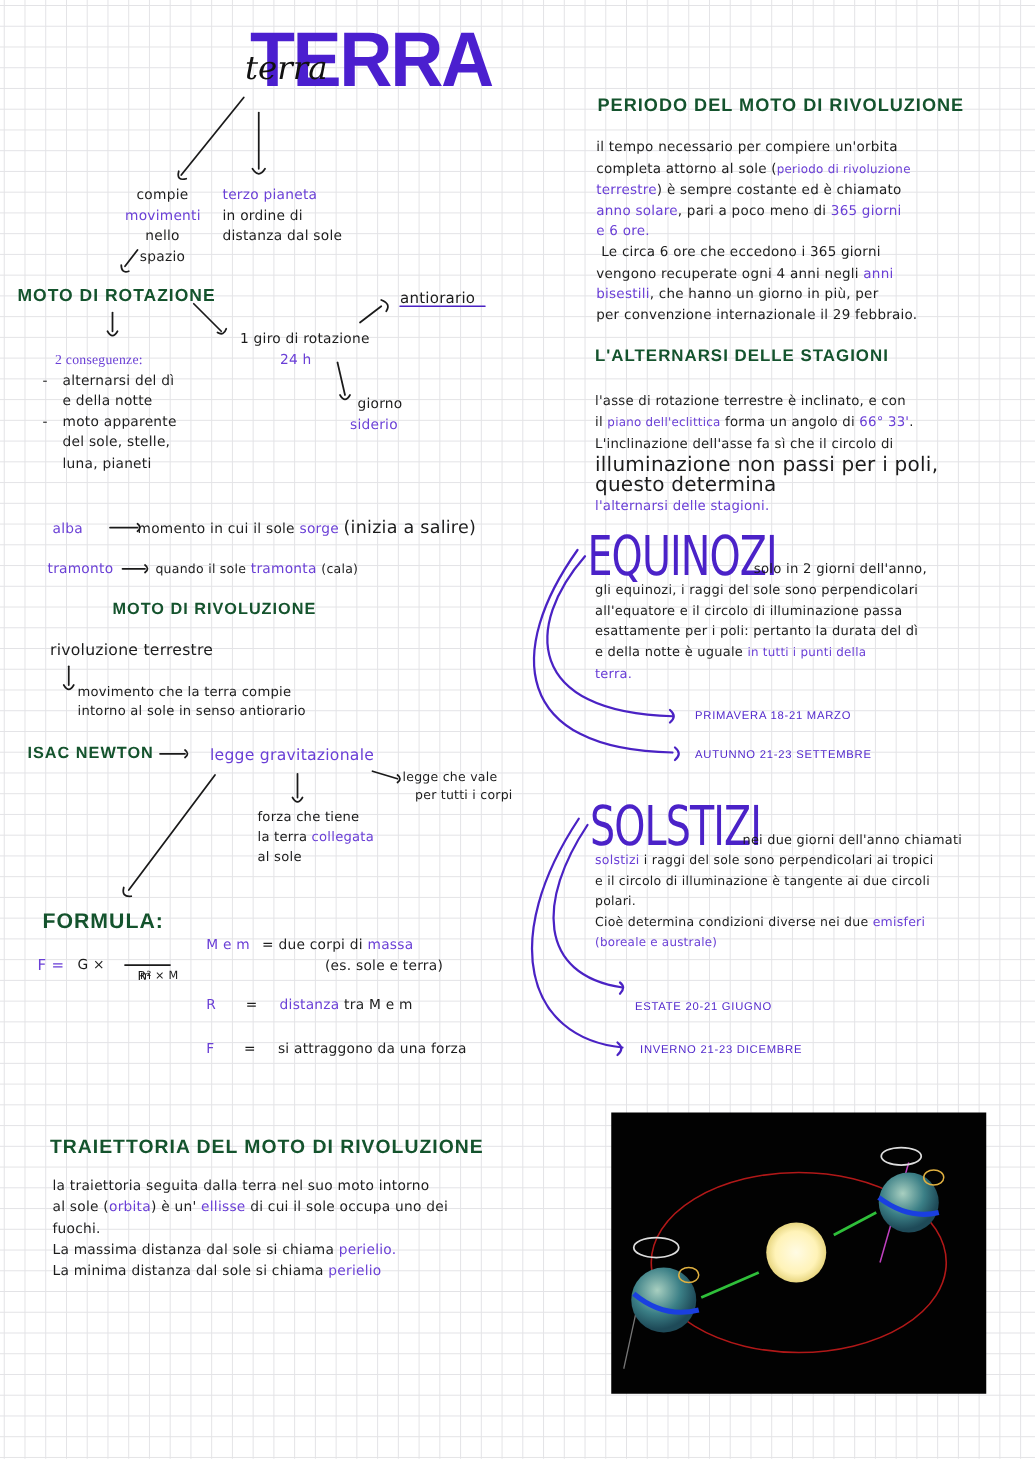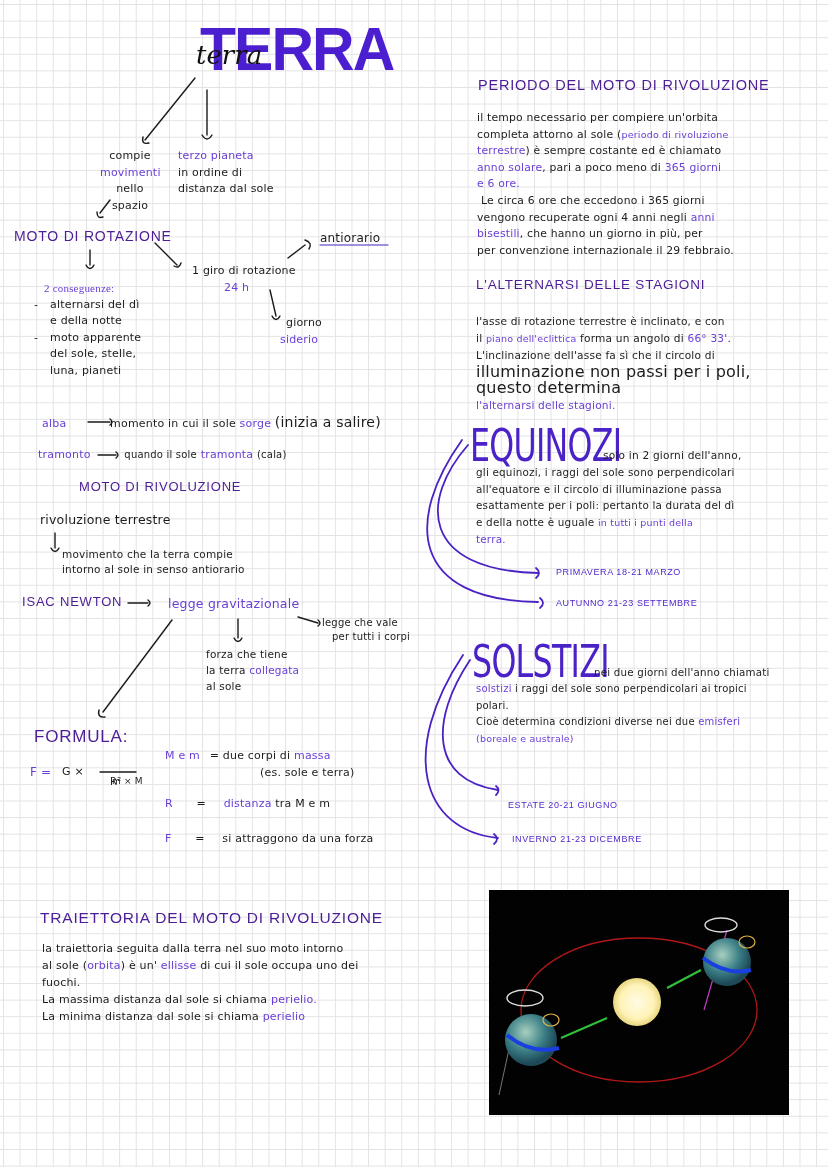--- a/index.html
+++ b/index.html
@@ -10,21 +10,21 @@
       linear-gradient(to right, #e3e3e6 1px, transparent 1px),
       linear-gradient(to bottom, #e3e3e6 1px, transparent 1px);
     background-size:16.6px 16.6px;
     background-position:3px 4px;
     font-family:"DejaVu Sans", sans-serif;
     color:#1a1a1a;
   }
   .abs { position:absolute; }
   .hw { font-family:"DejaVu Sans", sans-serif; font-size:11px; line-height:16.6px; color:#1c1c1c; letter-spacing:0.2px; }
   .hl { color:#6a3fd6; }
-  .head { font-family:"Liberation Sans", sans-serif; font-weight:normal; color:#4c1d95; letter-spacing:0.8px; text-transform:uppercase; }
+  .head { font-family:"Liberation Sans", sans-serif; font-weight:bold; color:#14532d; letter-spacing:0.8px; text-transform:uppercase; }
   .big-title { font-family:"Liberation Sans", sans-serif; font-weight:bold; color:#4b1fcf; font-size:62px; letter-spacing:-2px; line-height:1; transform:scaleX(0.95); transform-origin:left; }
   .script { font-family:"DejaVu Serif", serif; font-style:italic; font-size:26px; color:#111; }
   .big-thin { font-family:"DejaVu Sans", sans-serif; color:#4b22c8; font-size:44px; line-height:1; transform:scaleX(0.72); transform-origin:left; letter-spacing:-1px; }
   .small-caps { font-family:"Liberation Sans", sans-serif; font-size:9px; color:#5228cc; letter-spacing:0.6px; text-transform:uppercase; }
   svg.lines { position:absolute; left:0; top:0; width:828px; height:1167px; pointer-events:none; }
   .photo { position:absolute; left:489px; top:890px; width:300px; height:225px; background:#020202; overflow:hidden; }
 </style>
 </head>
 <body>
 
@@ -138,21 +138,21 @@
   <span class="hl">sorge</span>
   <span style="font-size:14px;">(inizia a salire)</span>
 </div>
 <div class="abs hw" style="left:38px;top:447px;">
   <span class="hl">tramonto</span>
   <span style="margin-left:30px;font-size:10px;">quando il sole</span>
   <span class="hl">tramonta</span>
   <span style="font-size:10px;">(cala)</span>
 </div>
 
-<div class="abs head" style="left:45px;top:479px;font-size:13px;padding-left:34px;">MOTO DI RIVOLUZIONE</div>
+<div class="abs head" style="left:56px;top:479px;font-size:13px;padding-left:34px;">MOTO DI RIVOLUZIONE</div>
 <div class="abs hw" style="left:40px;top:512px;font-size:12.5px;">rivoluzione terrestre</div>
 <div class="abs hw" style="left:62px;top:547px;font-size:10.5px;line-height:15px;">
   <div>movimento che la terra compie</div>
   <div>intorno al sole in senso antiorario</div>
 </div>
 
 <div class="abs head" style="left:22px;top:594px;font-size:13px;">ISAC NEWTON</div>
 <div class="abs hw hl" style="left:168px;top:596px;font-size:12.5px;">legge gravitazionale</div>
 <div class="abs hw" style="left:322px;top:616px;font-size:10px;line-height:14px;">
   <div>legge che vale</div>
@@ -229,20 +229,21 @@
   <div><span>e della notte è uguale</span> <span class="hl" style="font-size:9.5px;">in tutti i punti della</span></div>
   <div class="hl">terra.</div>
 </div>
 <div class="abs small-caps" style="left:556px;top:567px;">PRIMAVERA 18-21 marzo</div>
 <div class="abs small-caps" style="left:556px;top:598px;">AUTUNNO 21-23 SETTEMBRE</div>
 
 <div class="abs big-thin" style="left:472px;top:640px;">SOLSTIZI</div>
 <div class="abs hw" style="left:594px;top:664px;font-size:10.3px;">nei due giorni dell'anno chiamati</div>
 <div class="abs hw" style="left:476px;top:681px;width:335px;font-size:10px;">
   <div><span class="hl">solstizi</span> <span>i raggi del sole sono perpendicolari ai tropici</span></div>
+  <div>e il circolo di illuminazione è tangente ai due circoli</div>
   <div>polari.</div>
   <div><span>Cioè determina condizioni diverse nei due</span> <span class="hl">emisferi</span></div>
   <div class="hl" style="font-size:9.5px;">(boreale e australe)</div>
 </div>
 <div class="abs small-caps" style="left:508px;top:800px;">ESTATE 20-21 GIUGNO</div>
 <div class="abs small-caps" style="left:512px;top:834px;">INVERNO 21-23 DICEMBRE</div>
 
 <div class="photo">
   <svg width="300" height="225" viewBox="0 0 300 225">
     <defs>

